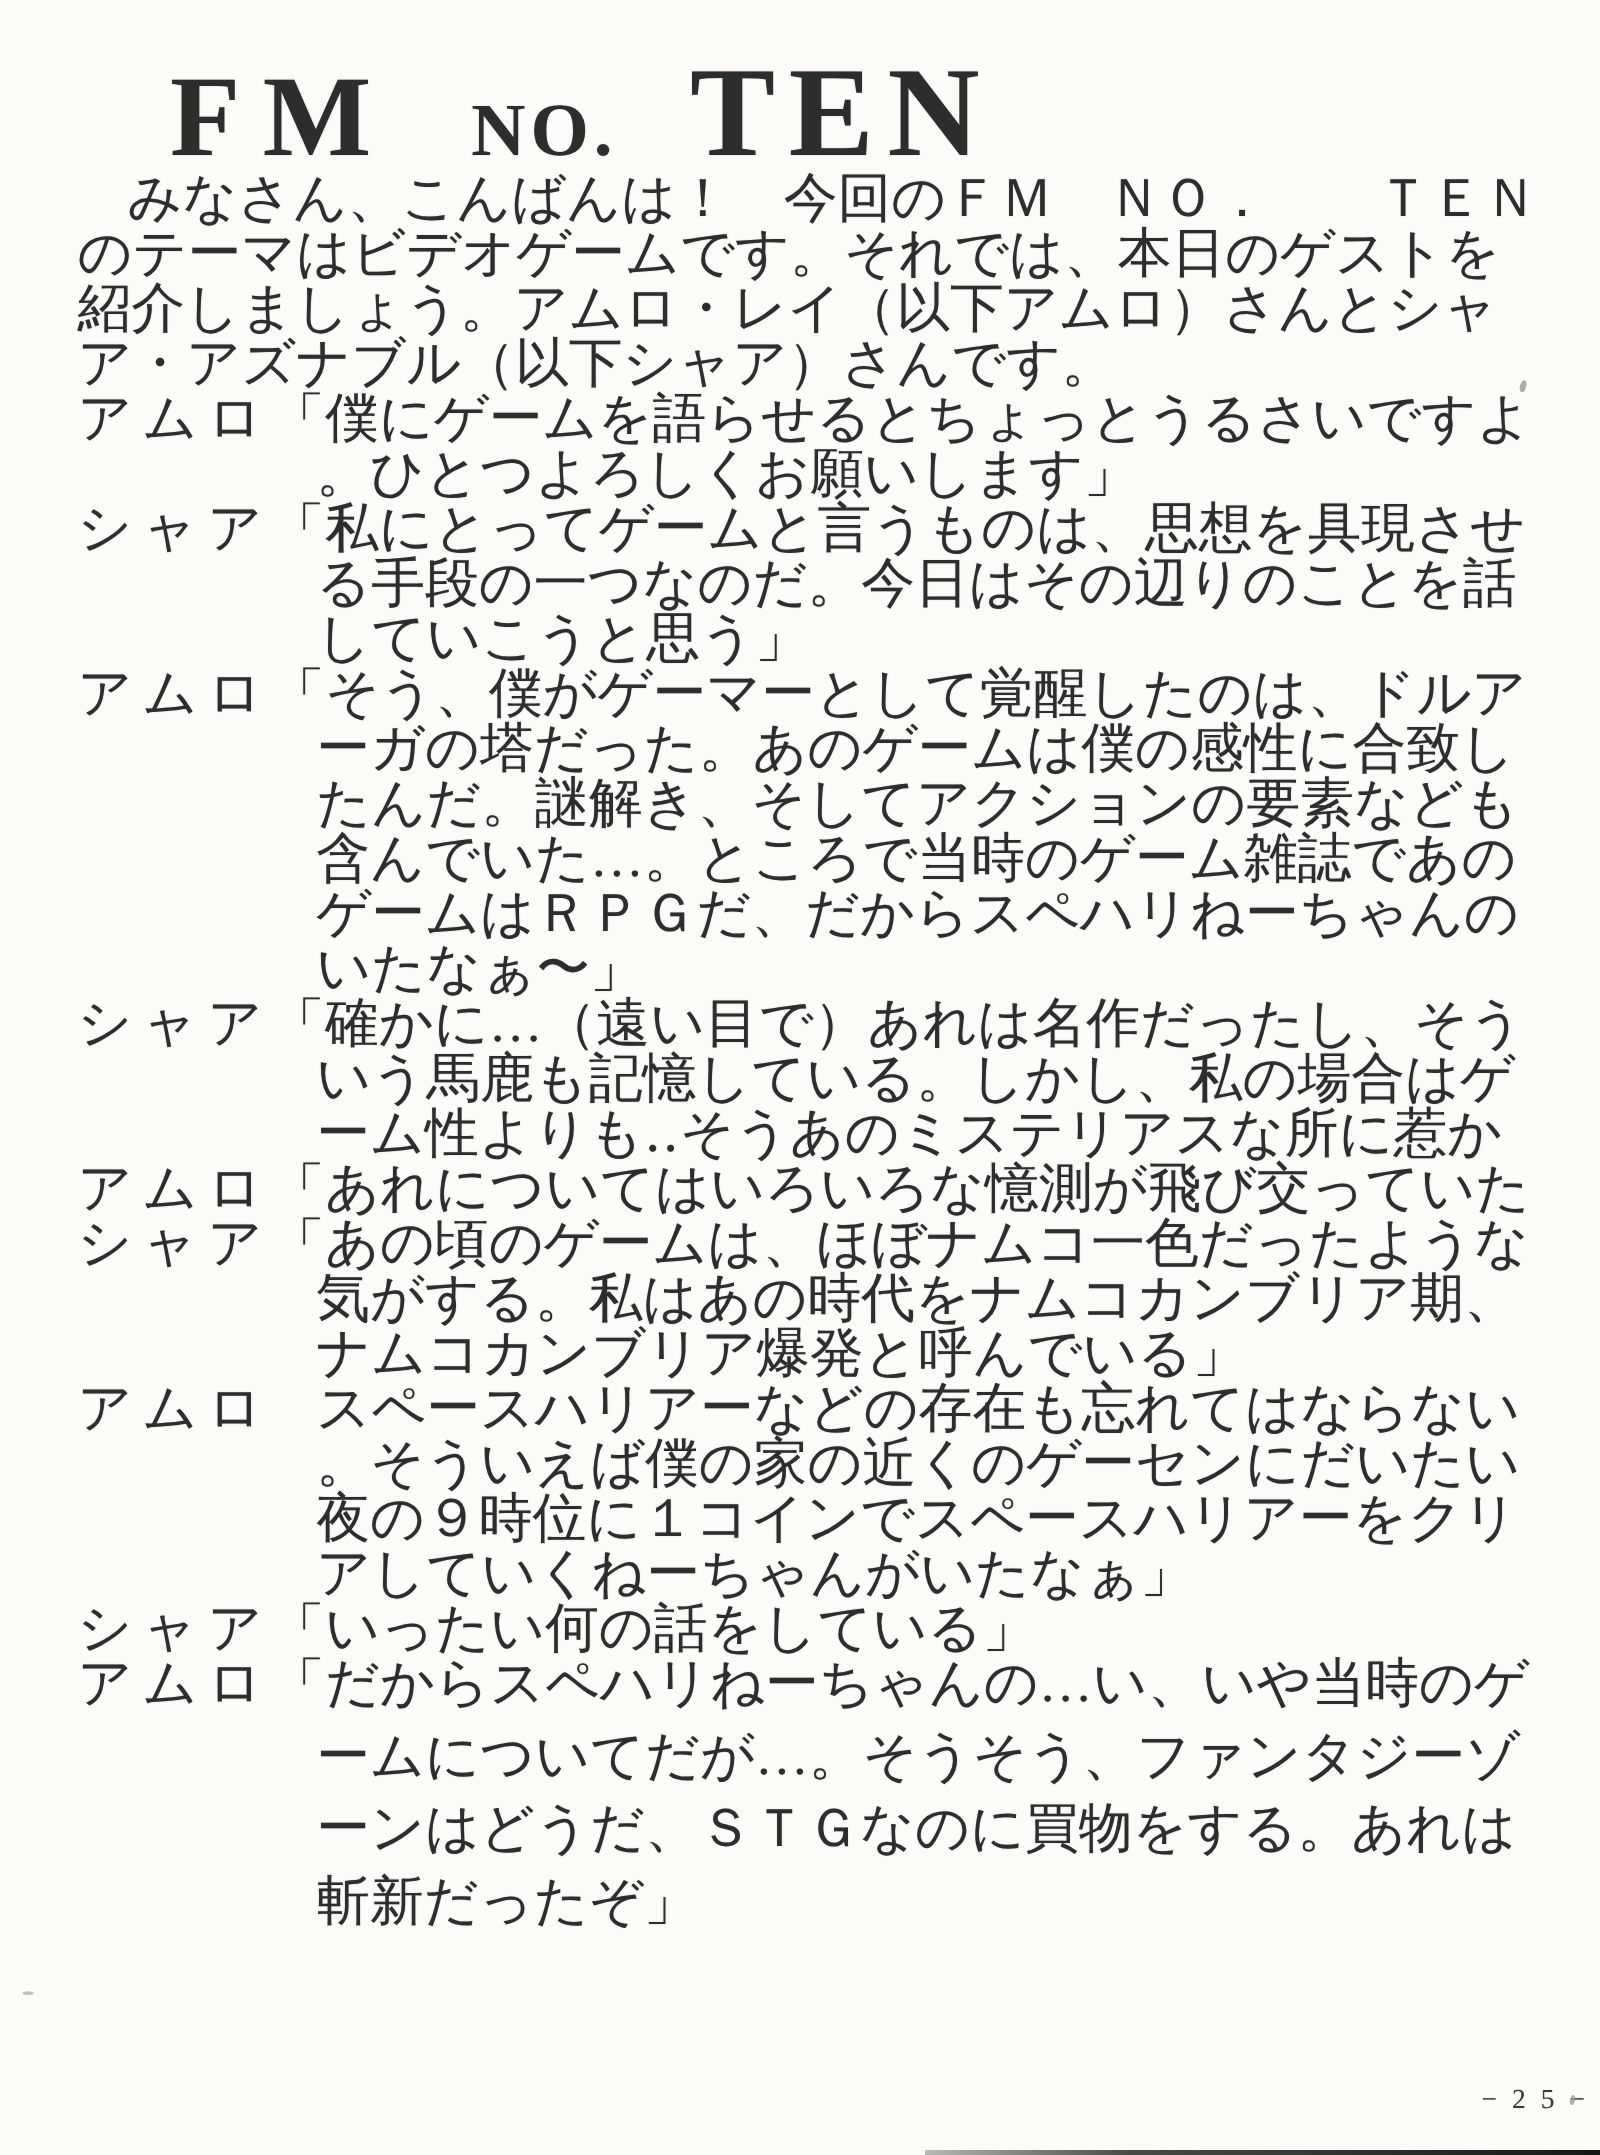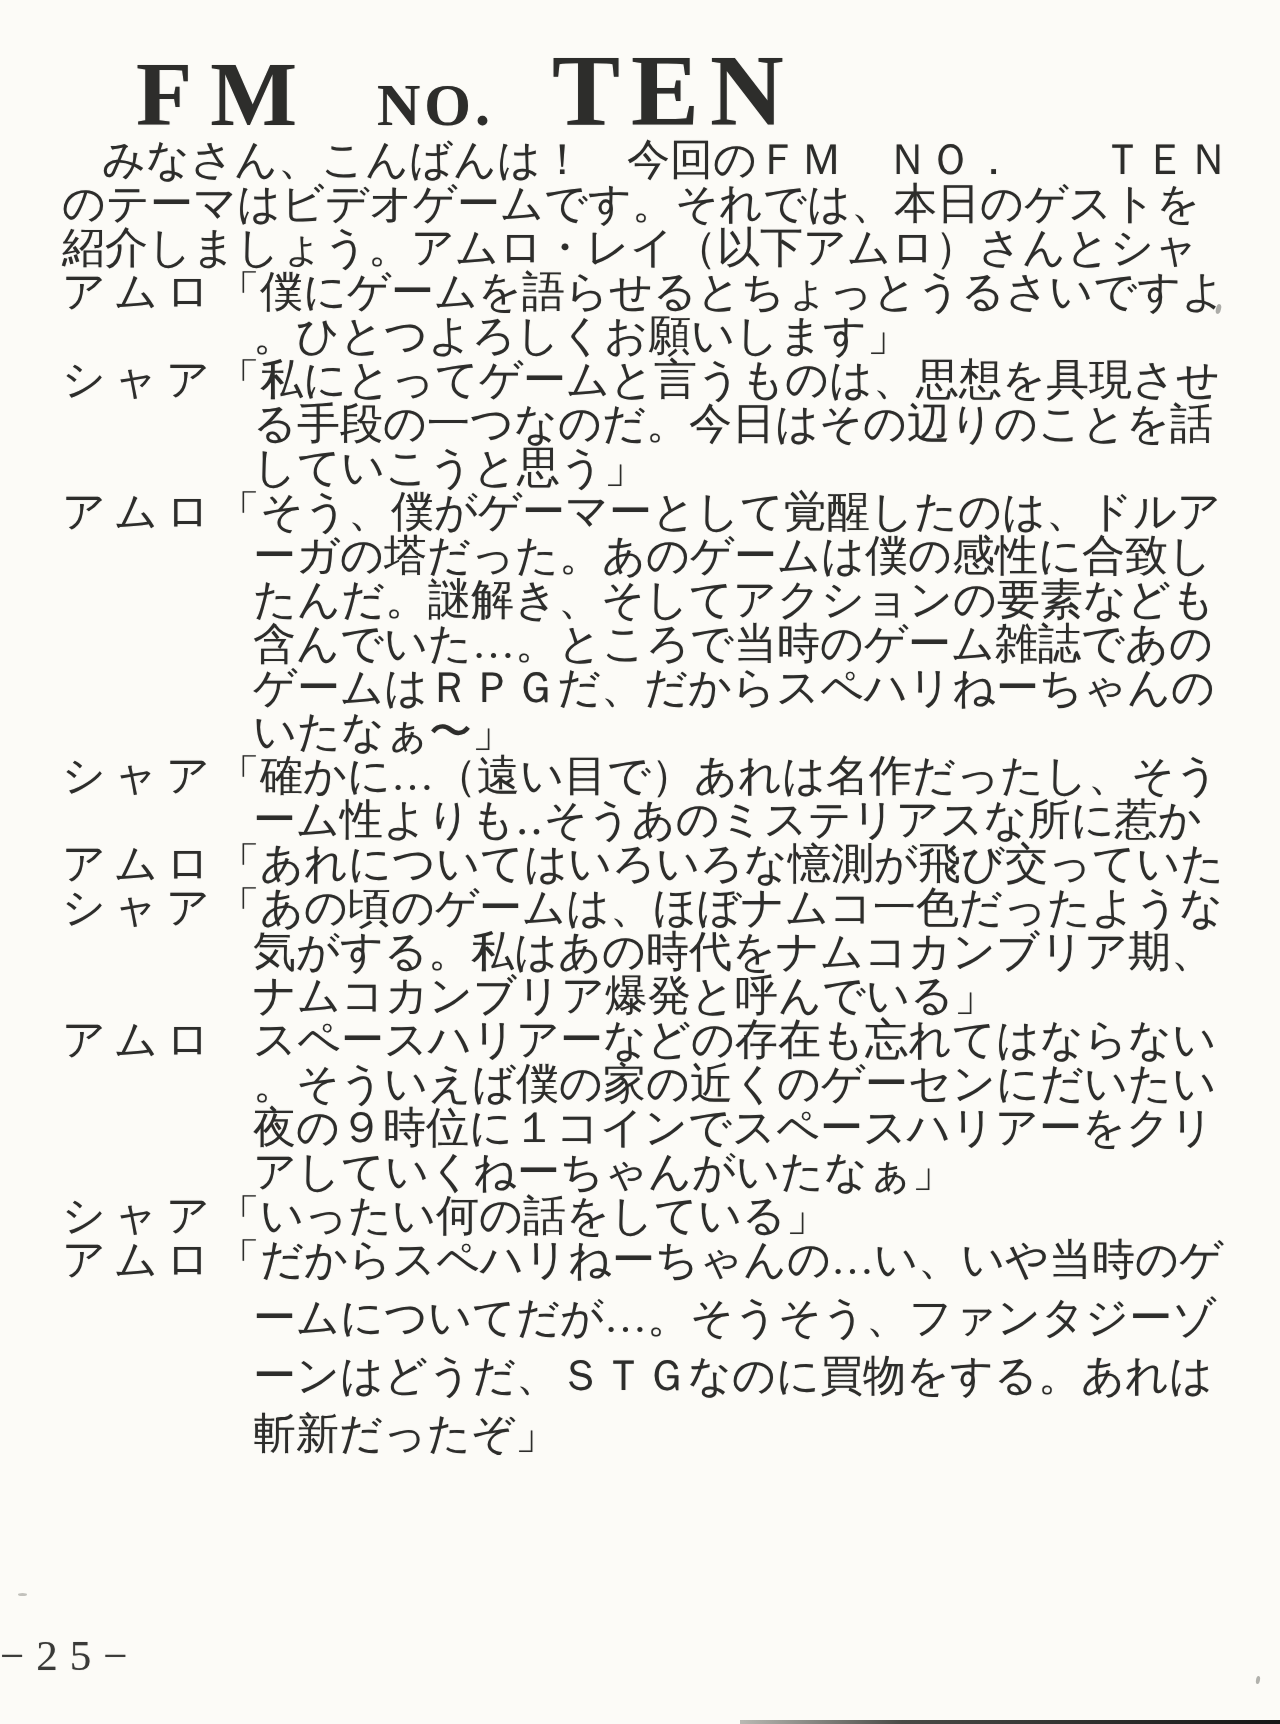--- a/index.html
+++ b/index.html
@@ -46,23 +46,23 @@
     width:155px;
     letter-spacing:8px;
   }
   .lines{flex:1;min-width:0;}
   .line.cont{padding-left:36px;}
   .entry.wide .line.cont{margin-top:14px;font-family:Liberation Serif, serif;}
   
   .pagenum{
     position:absolute;
     left:0;right:0;
-    bottom:44px;
-    text-align:left;
-    font-size:43px;
+    bottom:32px;
+    text-align:right;
+    font-size:22px;
     letter-spacing:12px;
     color:#3a3a38;
   }
   
   .bottom-bar{
     position:absolute;
     right:0;bottom:0;
     width:540px;height:4px;
     background:linear-gradient(to right,#b9b9b3,#4a4a46 30%,#161616);
   }
@@ -76,20 +76,21 @@
 
 <div class="page">
   <div class="content">
 
     <h1 class="title"><span class="t-fm">FM</span><span class="t-no">NO.</span><span class="t-ten">TEN</span></h1>
 
     <div class="intro">
       <div class="iline indent1">みなさん、こんばんは！　今回のＦＭ　ＮＯ．　　ＴＥＮ</div>
       <div class="iline">のテーマはビデオゲームです。それでは、本日のゲストを</div>
       <div class="iline">紹介しましょう。アムロ・レイ（以下アムロ）さんとシャ</div>
+      <div class="iline">ア・アズナブル（以下シャア）さんです。</div>
     </div>
 
     <div class="dialogue">
 
       <div class="entry">
         <div class="speaker">アムロ</div>
         <div class="lines">
           <div class="line">「僕にゲームを語らせるとちょっとうるさいですよ</div>
           <div class="line cont">。ひとつよろしくお願いします」</div>
         </div>
@@ -113,20 +114,21 @@
           <div class="line cont">含んでいた…。ところで当時のゲーム雑誌であの</div>
           <div class="line cont">ゲームはＲＰＧだ、だからスペハリねーちゃんの</div>
           <div class="line cont">いたなぁ〜」</div>
         </div>
       </div>
 
       <div class="entry">
         <div class="speaker">シャア</div>
         <div class="lines">
           <div class="line">「確かに…（遠い目で）あれは名作だったし、そう</div>
+          <div class="line cont">いう馬鹿も記憶している。しかし、私の場合はゲ</div>
           <div class="line cont">ーム性よりも‥そうあのミステリアスな所に惹か</div>
         </div>
       </div>
 
       <div class="entry">
         <div class="speaker">アムロ</div>
         <div class="lines">
           <div class="line">「あれについてはいろいろな憶測が飛び交っていた</div>
         </div>
       </div>

